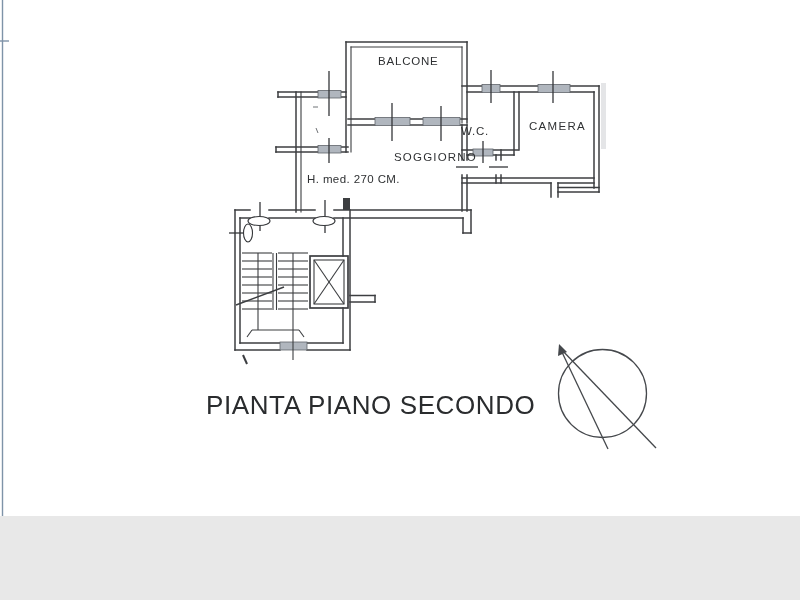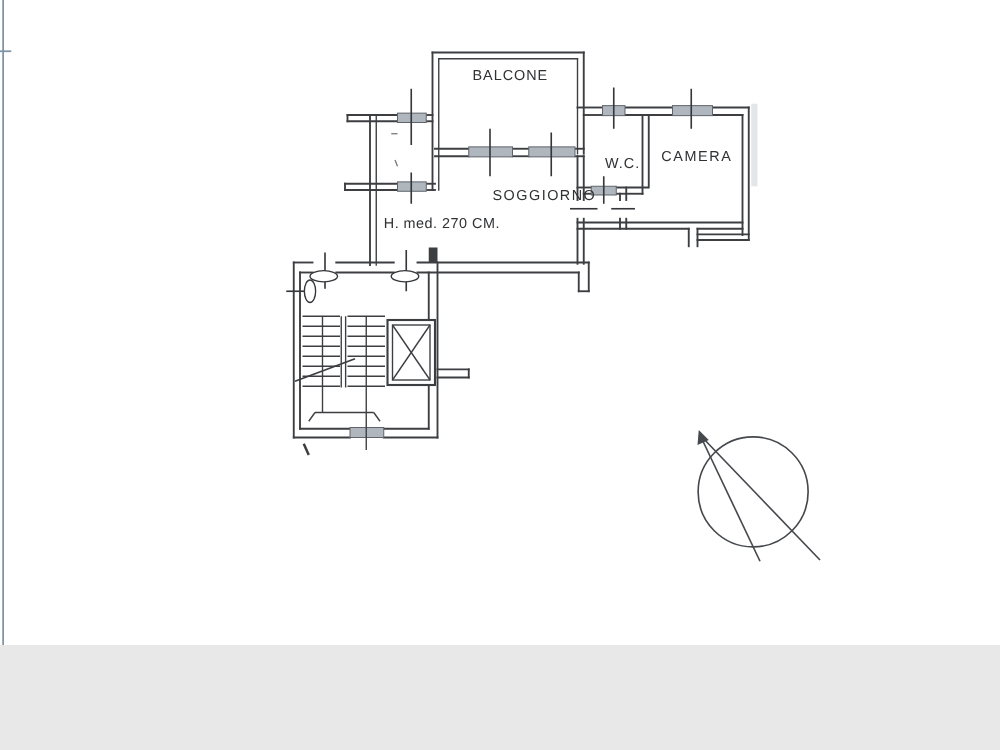--- a/index.html
+++ b/index.html
@@ -232,18 +232,19 @@
       <polygon points="559,344 567,352 558,356" fill="#45484c" stroke="none"></polygon>
     </g>
   </svg>
 
   <div class="lbl" style="left:378px;top:55px">BALCONE</div>
 
   <div class="lbl lbl-soggiorno" style="left:361px;top:151px">SOGGIORNO</div>
 
   <div class="lbl lbl-hmed" style="left:307px;top:173px">H. med. 270 CM.</div>
 
-  <div class="lbl" style="left:484px;top:125px">W.C.</div>
+  <div class="lbl" style="left:461px;top:125px">W.C.</div>
 
   <div class="lbl lbl-camera" style="left:529px;top:120px">CAMERA</div>
 
+  <div class="plan-title">PIANTA PIANO SECONDO</div>
 
 </div>
 
 </body></html>

